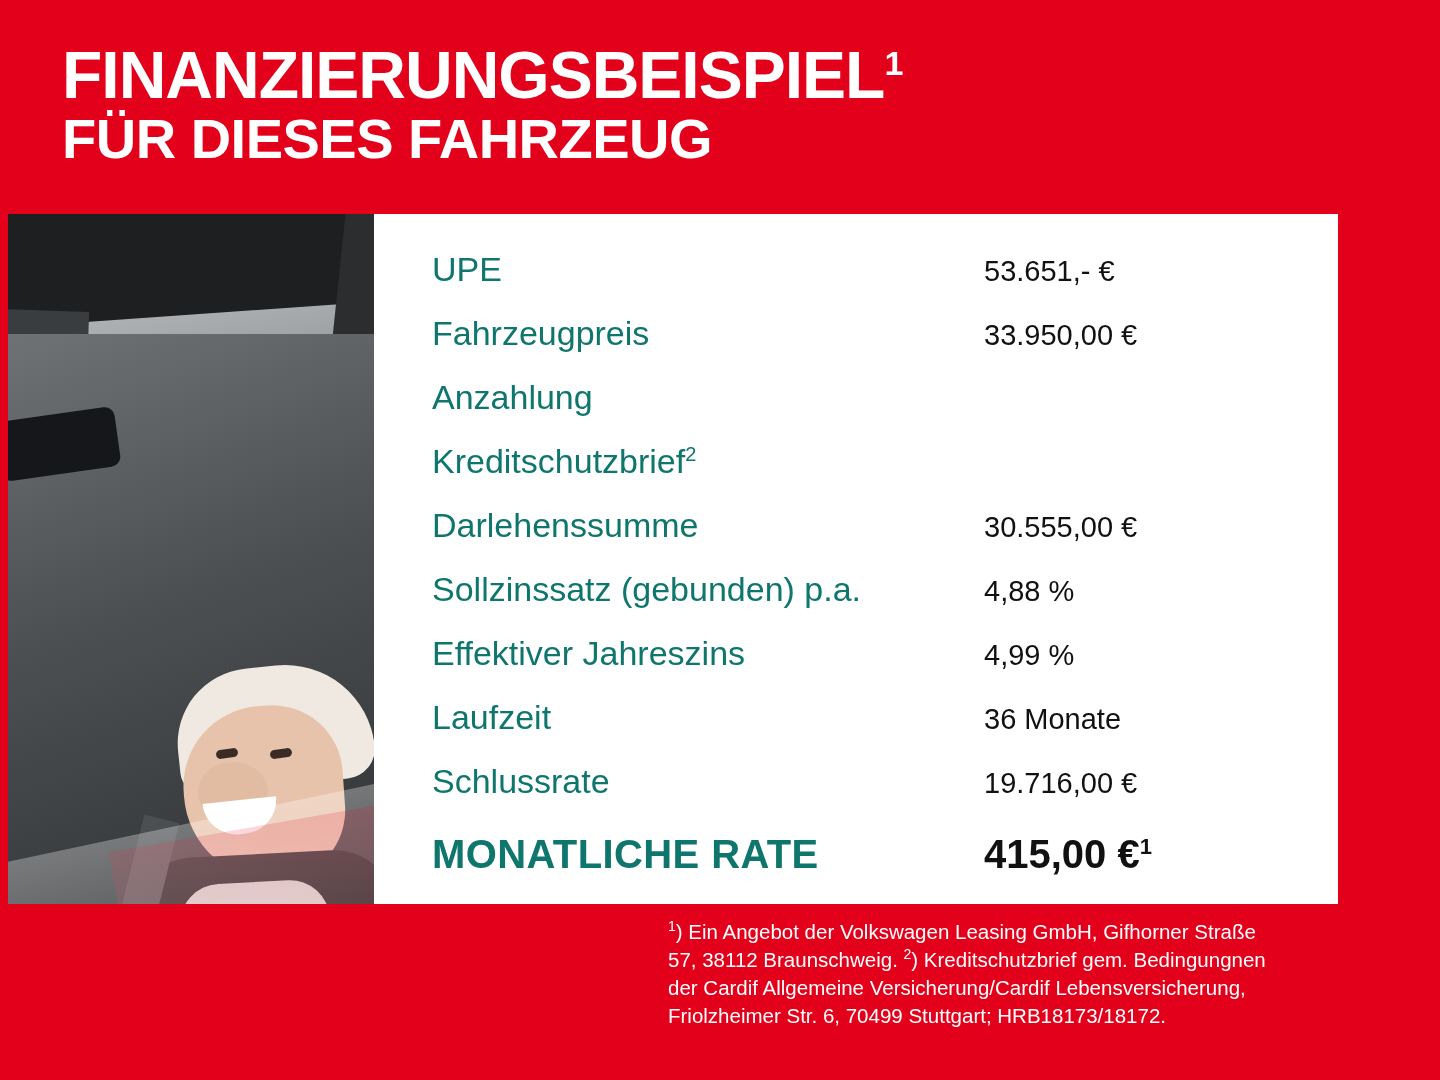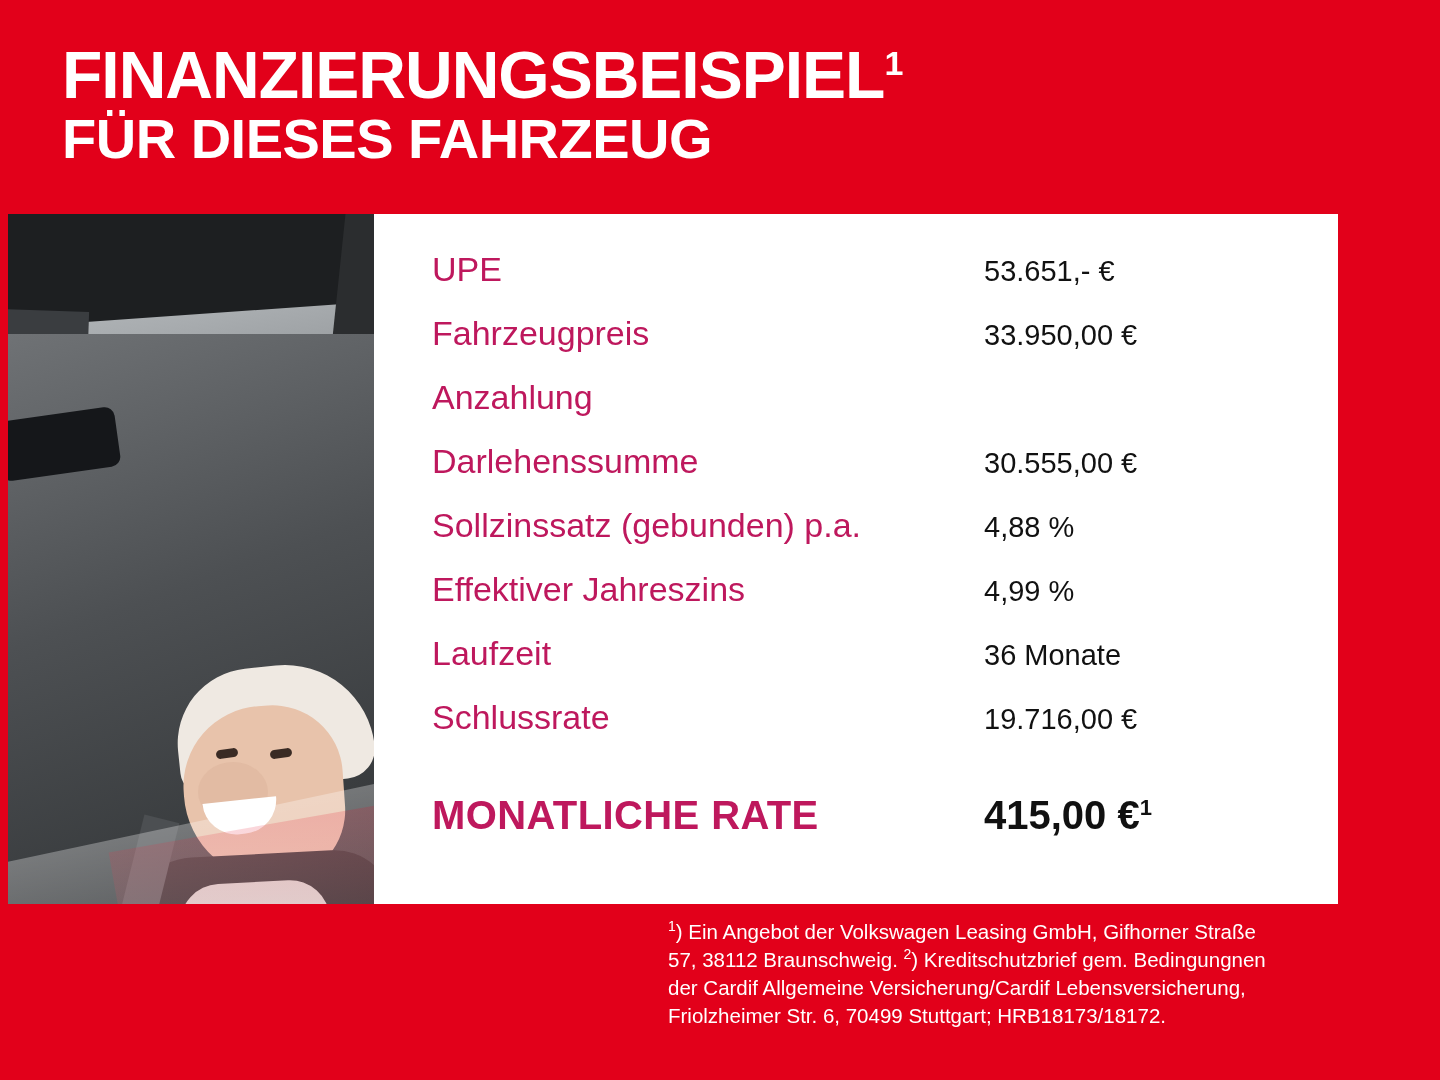--- a/index.html
+++ b/index.html
@@ -207,37 +207,36 @@
     box-sizing: border-box;
   }
   .row {
     display: flex;
     align-items: baseline;
     height: 64px;
   }
   .row .label {
     width: 552px;
     font-size: 34px;
-    color: #be185d;
+    color: #0f766e;
     white-space: nowrap;
   }
   .row .label sup {
     font-size: 20px;
     vertical-align: super;
     line-height: 0;
   }
   .row .value {
     font-size: 29px;
     color: #111111;
     white-space: nowrap;
   }
   .row.total {
     height: 70px;
     margin-top: 6px;
-    align-items: flex-end;
   }
   .row.total .label {
     font-weight: bold;
     font-size: 40px;
     letter-spacing: 0.4px;
     width: 552px;
   }
   .row.total .value {
     font-weight: bold;
     font-size: 40px;
@@ -306,20 +305,24 @@
 
       <div class="row">
         <div class="label">Fahrzeugpreis</div>
         <div class="value">33.950,00 €</div>
       </div>
 
       <div class="row">
         <div class="label">Anzahlung</div>
       </div>
 
+      <div class="row">
+        <div class="label"><span>Kreditschutzbrief</span><sup>2</sup></div>
+        <div class="value"></div>
+      </div>
 
       <div class="row">
         <div class="label">Darlehenssumme</div>
         <div class="value">30.555,00 €</div>
       </div>
 
       <div class="row">
         <div class="label">Sollzinssatz (gebunden) p.a.</div>
         <div class="value">4,88 %</div>
       </div>

